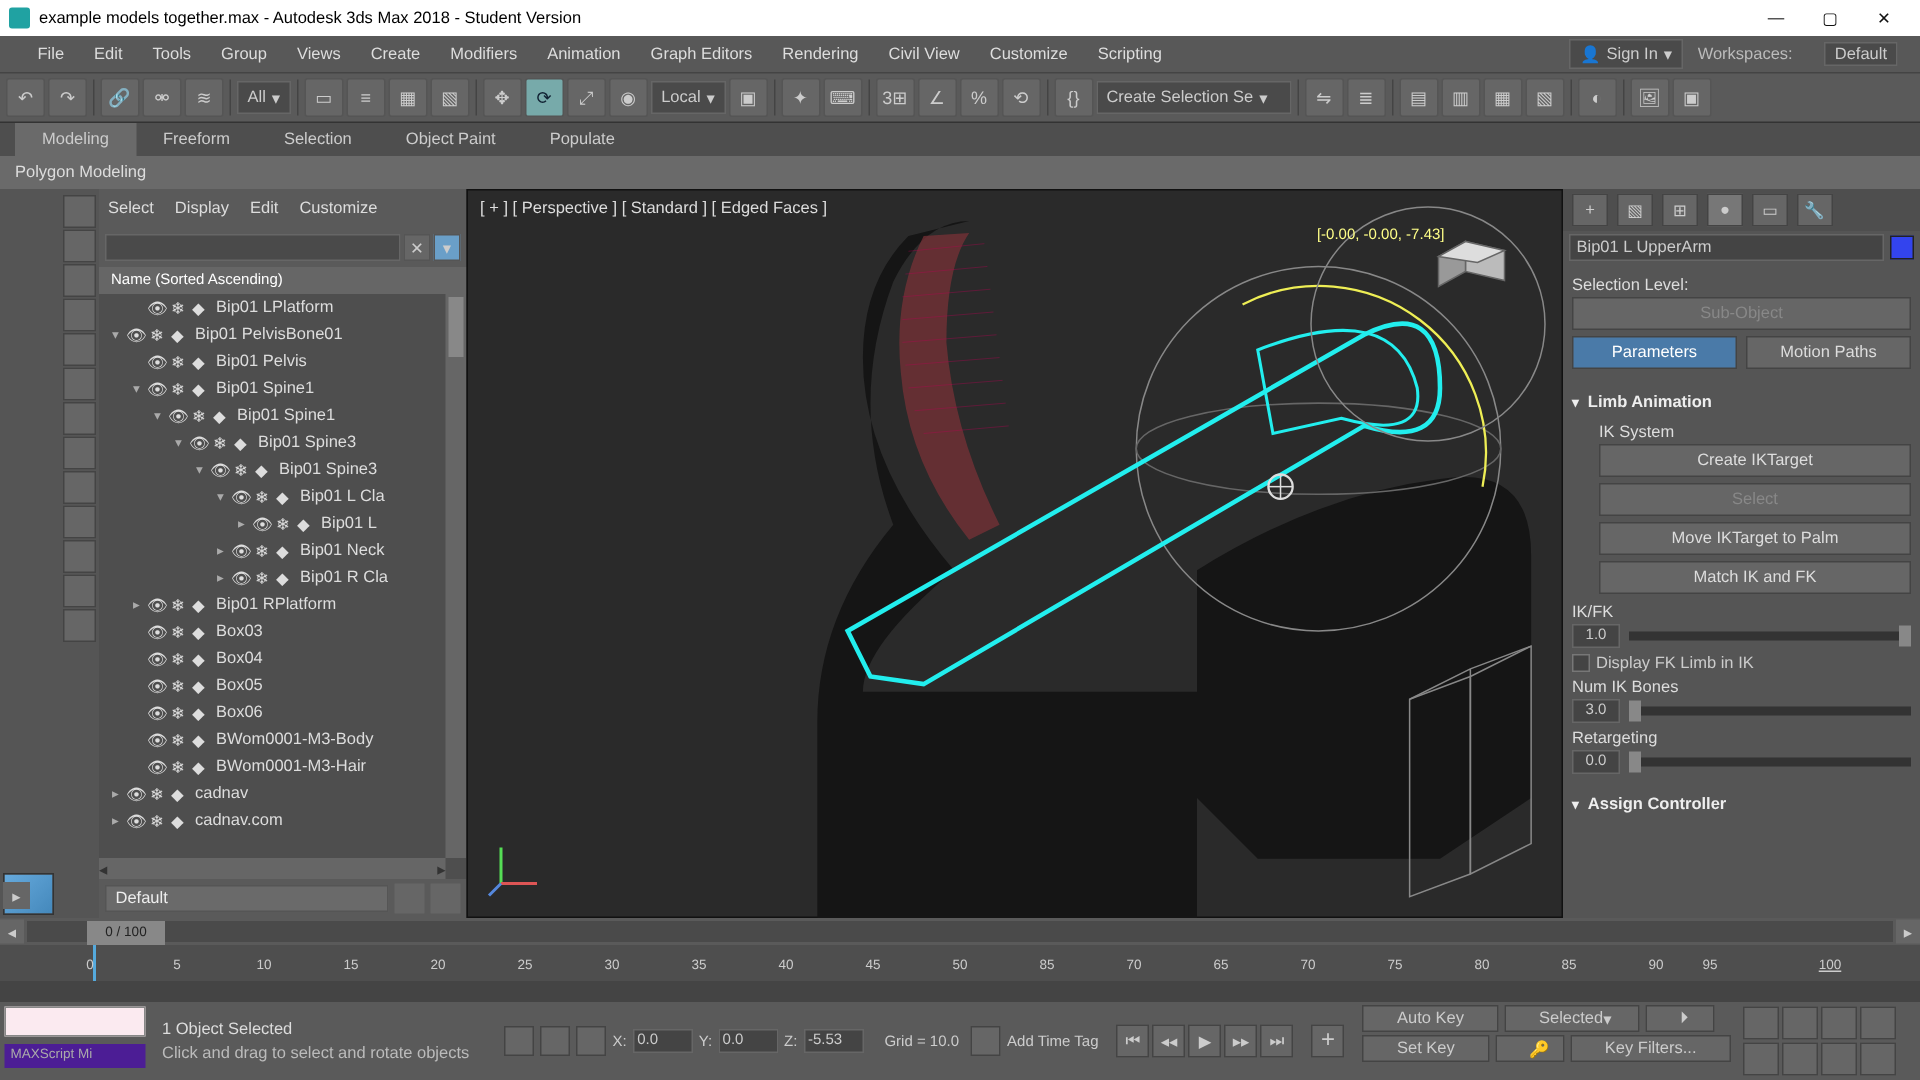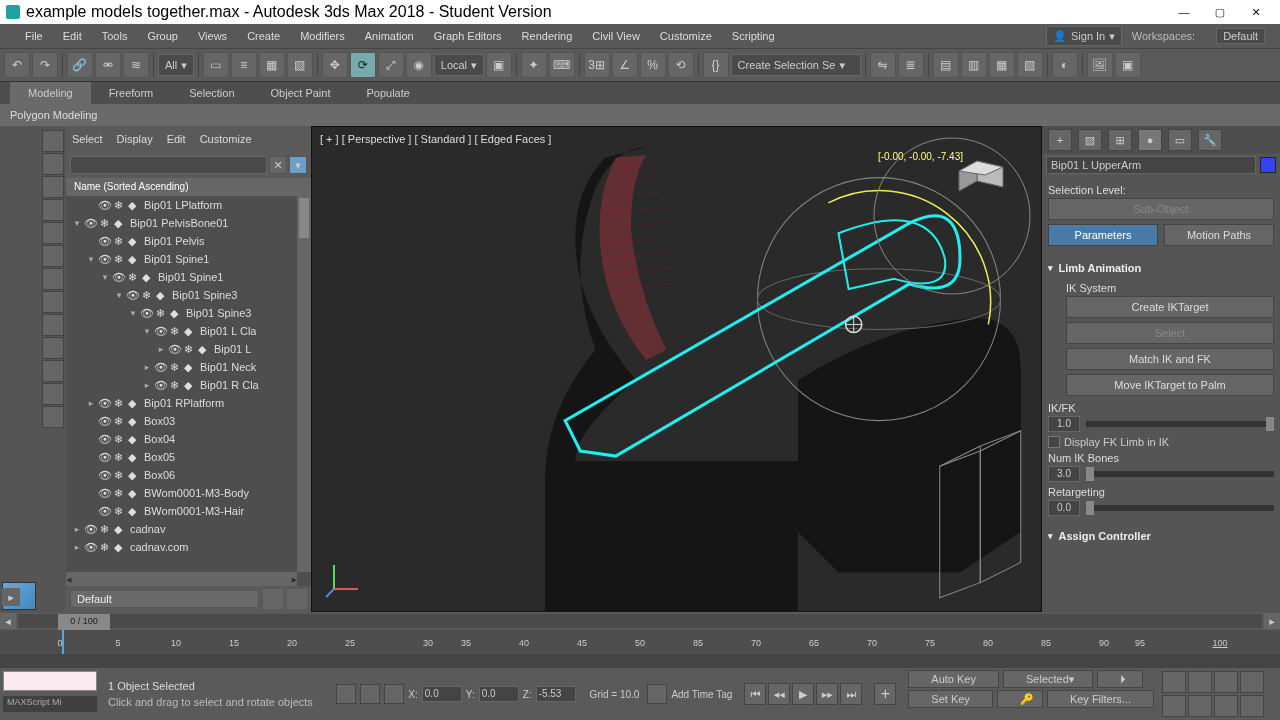--- a/index.html
+++ b/index.html
@@ -1,21 +1,21 @@
 <!DOCTYPE html>
 <html><head>
 <meta charset="utf-8">
 <style>
 * { margin: 0; padding: 0; box-sizing: border-box; font-family: "Segoe UI", Tahoma, sans-serif; font-size: 11px; user-select: none; }
 body { width: 1280px; height: 720px; background: #444; color: #ccc; overflow: hidden; position: relative; }
 
 
 .titlebar { height: 24px; background: #fff; color: #000; display: flex; align-items: center; padding: 0 6px; }
 .titlebar .tlogo { width: 14px; height: 14px; background: #20a2a2; margin-right: 6px; border-radius: 2px; }
-.titlebar .title-text { flex: 1; font-size: 16px; }
+.titlebar .title-text { flex: 1; font-size: 11px; }
 .titlebar .tbtn { width: 36px; height: 24px; display: flex; align-items: center; justify-content: center; color: #111; font-size: 11px; }
 
 
 .menubar { height: 24px; background: #585858; display: flex; align-items: center; padding: 0 15px; gap: 0; }
 .menubar .mitem { padding: 0 10px; color: #ddd; line-height: 24px; }
 .menubar .spacer { flex: 1; }
 .menubar .signin { display:flex; align-items:center; gap:4px; background:#4a4a4a; padding:0 6px; height:20px; border:1px solid #666; }
 .menubar .wslabel { color:#bbb; margin-left:10px; margin-right:21px }
 .menubar .wssel { background:#4a4a4a; border:1px solid #666; padding:1px 6px; color:#ccc; }
 
@@ -104,21 +104,21 @@
 .time-slider .slot .handle { position:absolute; left:40px; top:0; height:28px; width:52px; background:#888; color:#222; text-align:center; font-size:9px; line-height:14px }
 .time-ruler { height:24px; background:#4e4e4e; position:relative; display:flex; }
 .time-ruler .marker { position:absolute; left:62px; top:0; width:2px; height:24px; background:#5ad }
 .time-ruler .tick { position:absolute; top:8px; font-size:9px; color:#ccc; transform:translateX(-50%) }
 .time-trackbar { height:14px; background:#444; }
 
 
 .statusbar { position:absolute; left:0; right:0; bottom:0; height:52px; background:#5a5a5a; display:flex; }
 .status-left { width:100px; display:flex; flex-direction:column; }
 .status-left .ipt { height:20px; margin:3px; background:#fbeaf0; border:1px solid #888 }
-.status-left .lbl { height:16px; margin:2px 3px; background:#404040; color:#aaa; font-size:9px; padding:1px 4px }
+.status-left .lbl { height:16px; margin:2px 3px; background:#4c1d95; color:#aaa; font-size:9px; padding:1px 4px }
 .status-mid { flex:1; display:flex; flex-direction:column; justify-content:center; padding:4px 8px; gap:4px }
 .status-mid .line1 { color:#ddd }
 .status-mid .line2 { color:#bbb }
 .status-coords { display:flex; align-items:center; gap:4px; padding:0 6px }
 .status-coords .cbtn { width:20px;height:20px;background:#666;border:1px solid #444 }
 .status-coords .clab { color:#ccc; font-size:10px }
 .status-coords .cval { width:40px; height:16px; background:#444; border:1px solid #666; color:#ccc; padding:0 2px; font-size:10px; line-height:14px }
 .status-play { display:flex; align-items:center; gap:2px; padding:0 6px }
 .status-play .pbtn { width:22px; height:22px; background:#666; border:1px solid #444; display:flex;align-items:center;justify-content:center; color:#ccc }
 .status-keys { display:flex; flex-direction:column; padding:2px 6px; gap:2px }
@@ -489,22 +489,22 @@
       </div>
     </div>
     <div class="cmd-section">
       <div class="cmd-rollout-head">
           <span class="caret">▾</span>
           <span>Limb Animation</span>
         </div>
       <div class="cmd-label" style="padding-left:18px">IK System</div>
       <div class="cmd-btn" style="margin-left:18px">Create IKTarget</div>
       <div class="cmd-btn disabled" style="margin-left:18px;margin-top:4px">Select</div>
+      <div class="cmd-btn" style="margin-left:18px;margin-top:4px">Move IKTarget to Palm</div>
       <div class="cmd-btn" style="margin-left:18px;margin-top:4px">Match IK and FK</div>
-      <div class="cmd-btn" style="margin-left:18px;margin-top:4px">Move IKTarget to Palm</div>
       <div class="cmd-label" style="margin-top:6px">IK/FK</div>
       <div class="cmd-slider-row">
         <div class="val">1.0</div>
         <div class="track">
             <div class="knob" style="left:calc(100% - 8px)"></div>
           </div>
       </div>
       <div class="cmd-chk">
           <div class="box"></div>
           <span>Display FK Limb in IK</span>
@@ -542,21 +542,21 @@
     <div class="arrow">▸</div>
   </div>
   <div class="time-ruler" id="time-ruler">
     <div class="marker"></div>
   <div class="tick" style="left: 60px;">0</div>
       <div class="tick" style="left: 118px;">5</div>
       <div class="tick" style="left: 176px;">10</div>
       <div class="tick" style="left: 234px;">15</div>
       <div class="tick" style="left: 292px;">20</div>
       <div class="tick" style="left: 350px;">25</div>
-      <div class="tick" style="left: 428px;">30</div>
+      <div class="tick" style="left: 408px;">30</div>
       <div class="tick" style="left: 466px;">35</div>
       <div class="tick" style="left: 524px;">40</div>
       <div class="tick" style="left: 582px;">45</div>
       <div class="tick" style="left: 640px;">50</div>
       <div class="tick" style="left: 698px;">85</div>
       <div class="tick" style="left: 756px;">70</div>
       <div class="tick" style="left: 814px;">65</div>
       <div class="tick" style="left: 872px;">70</div>
       <div class="tick" style="left: 930px;">75</div>
       <div class="tick" style="left: 988px;">80</div>

